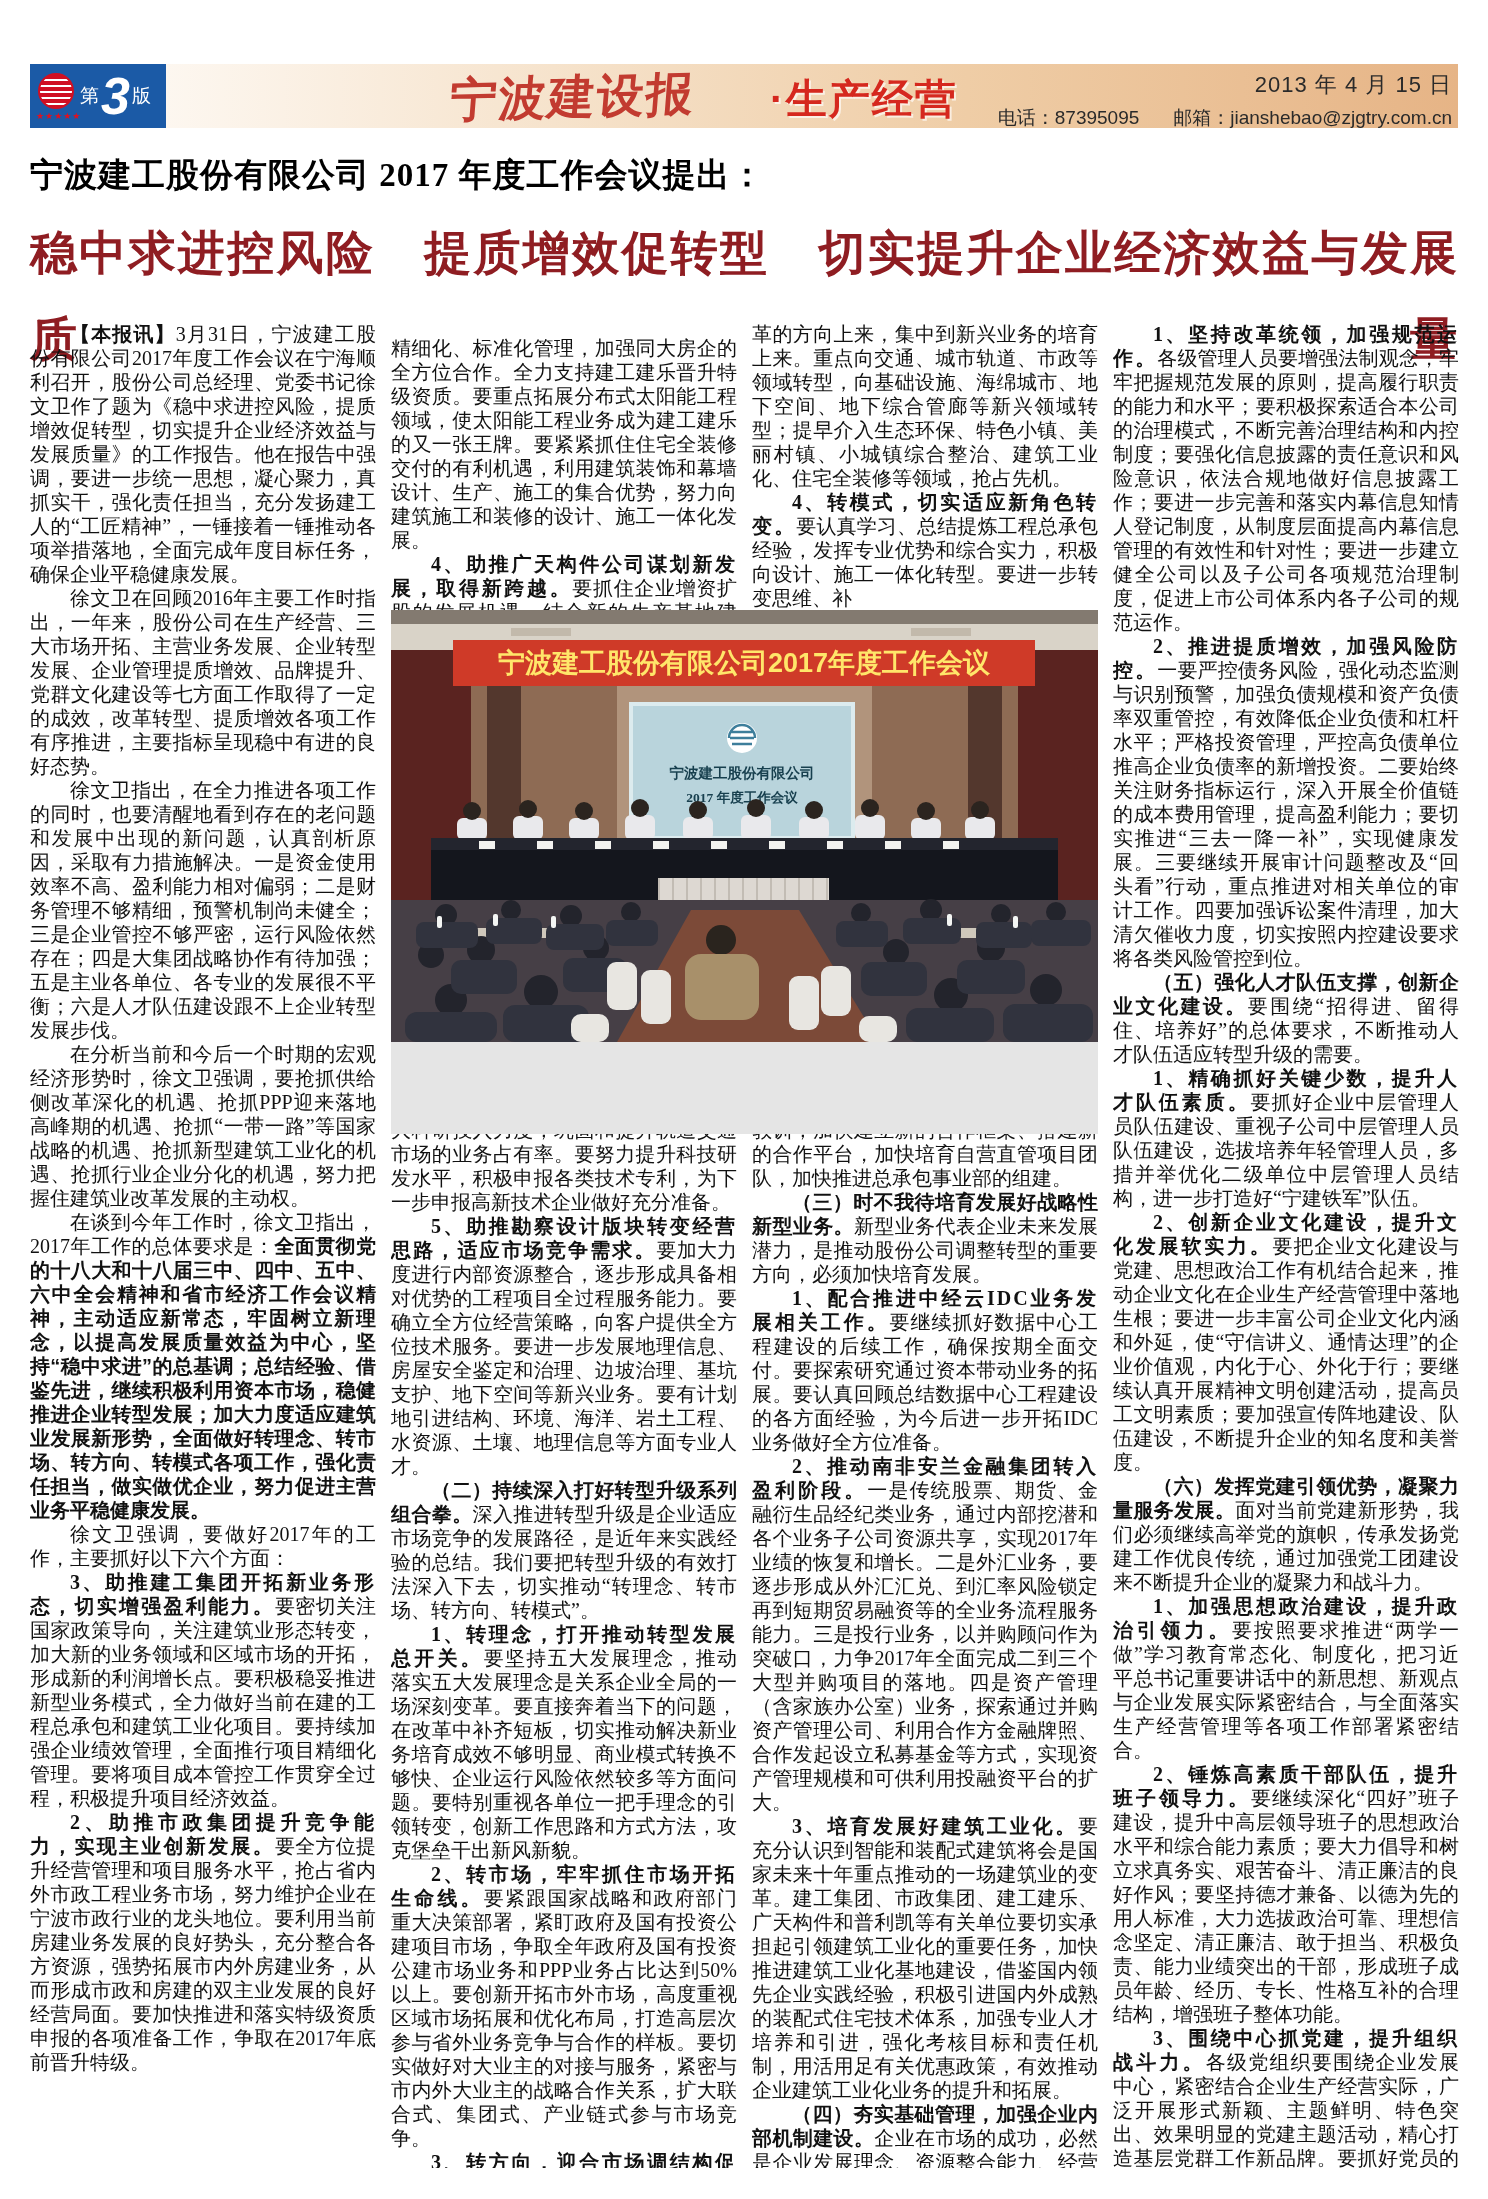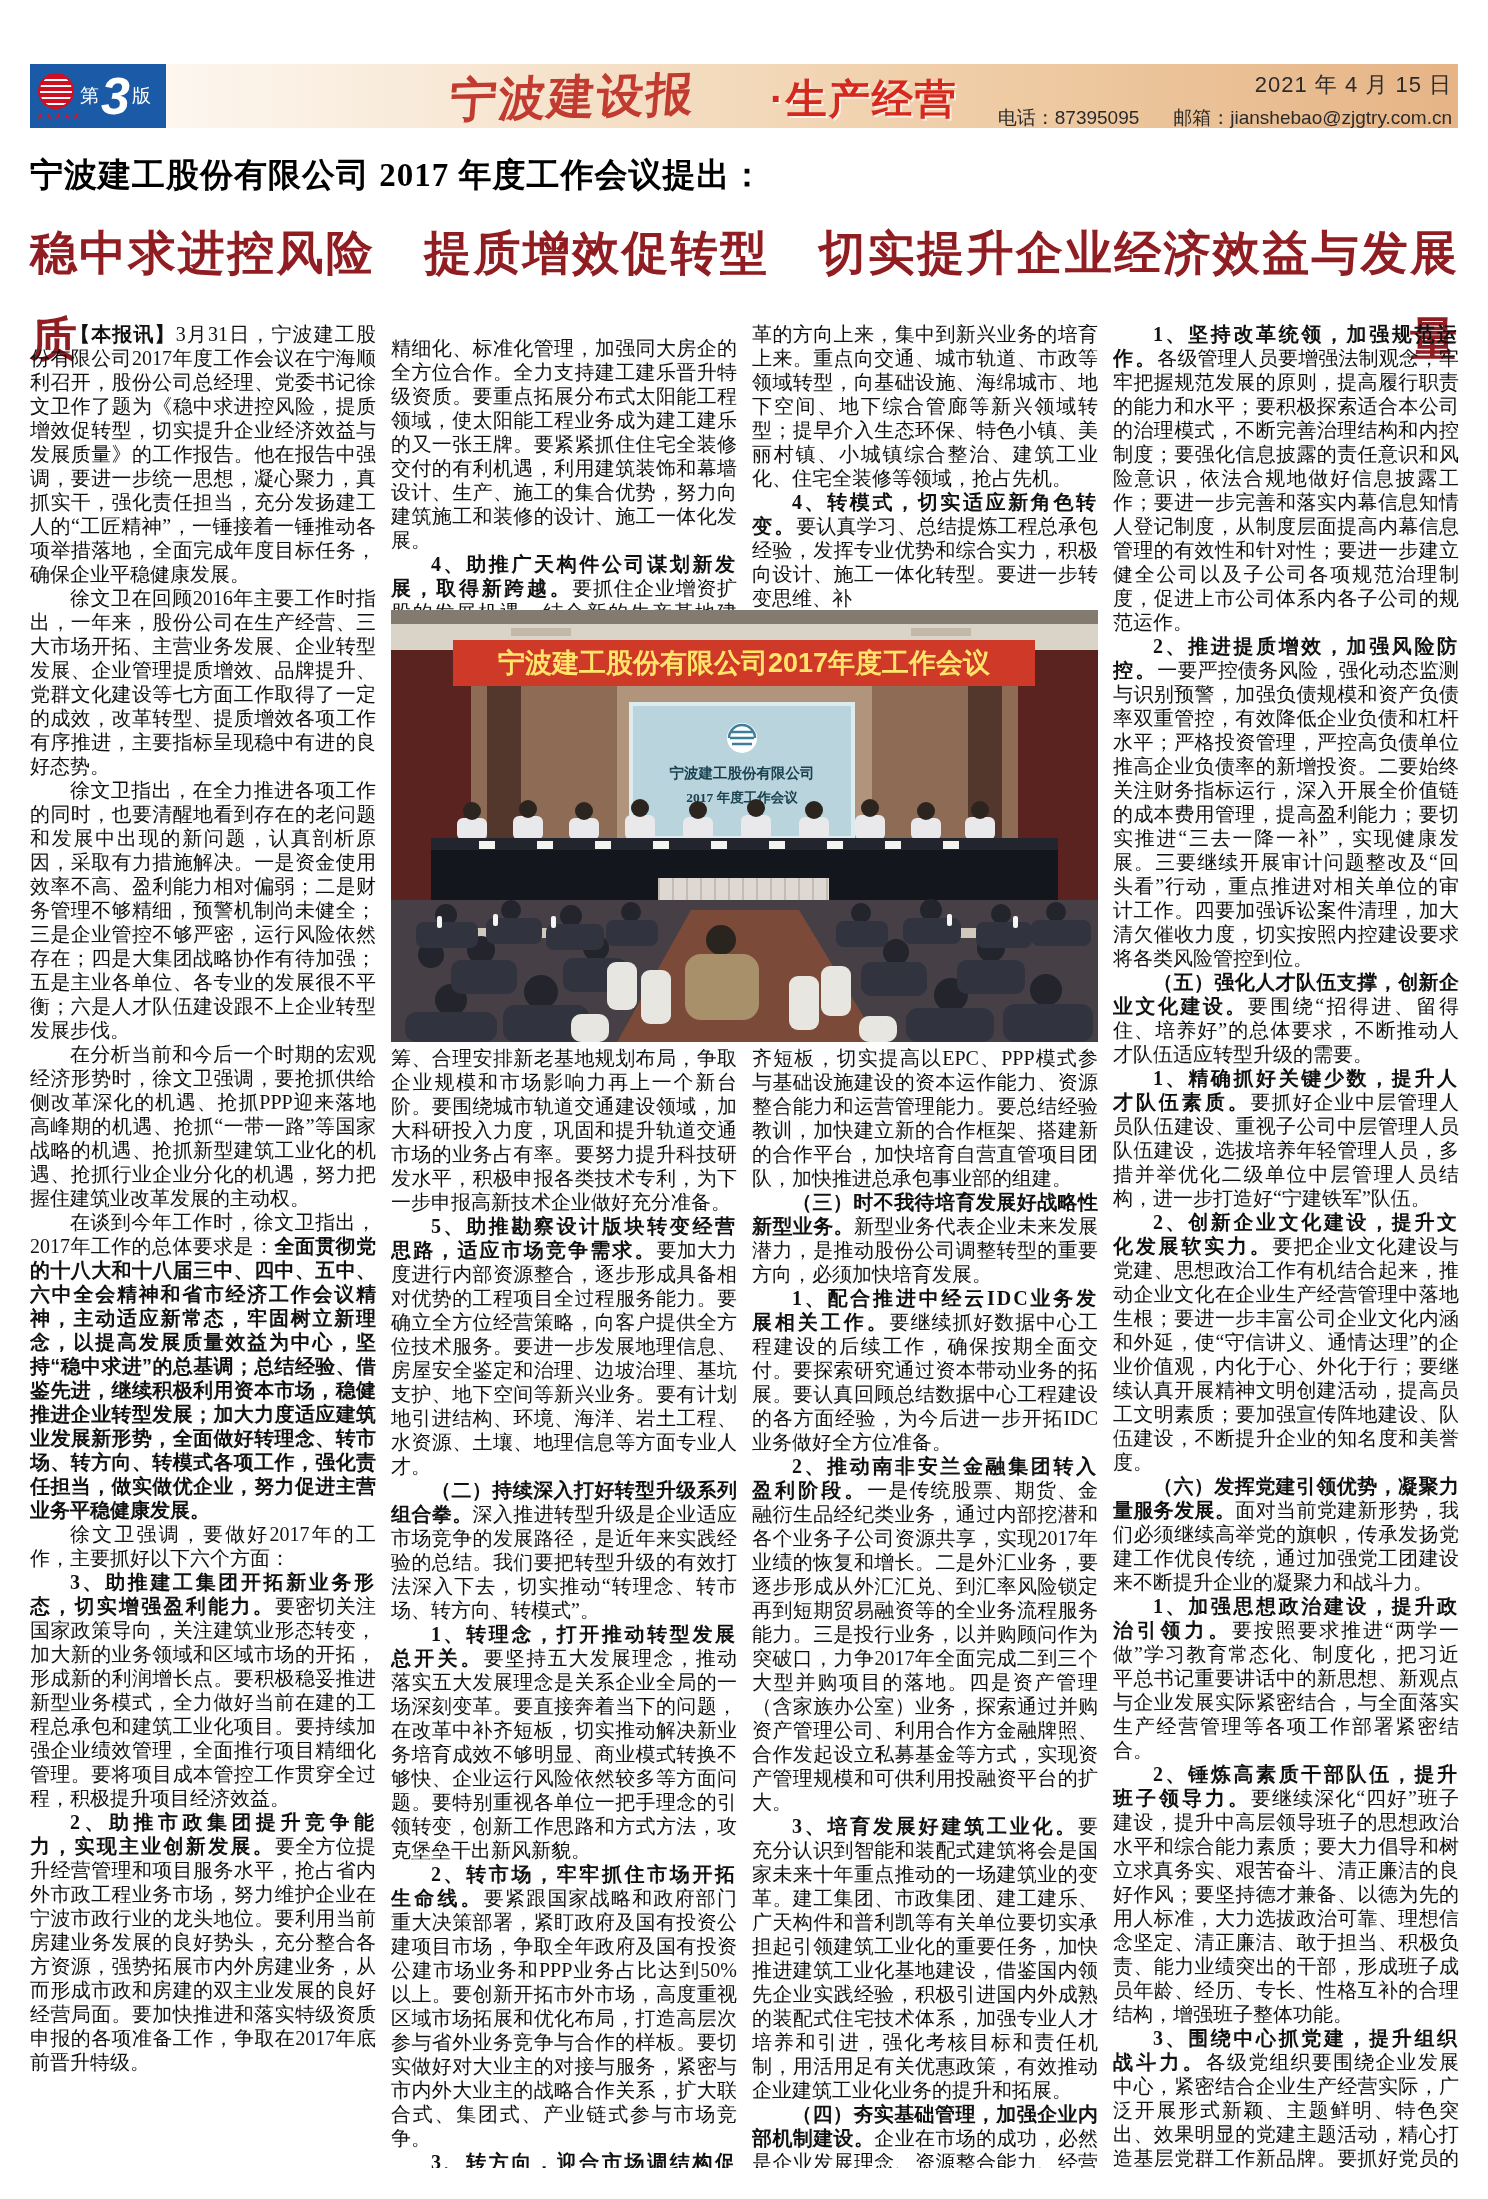--- a/index.html
+++ b/index.html
@@ -43,21 +43,21 @@
   .col p.cont{text-indent:0;}
   .lead-hei{font-weight:bold;font-family:"Liberation Sans","DejaVu Sans",sans-serif;}
   .lead-kai{font-weight:bold;letter-spacing:2px;}
   #col1{left:30px;top:322px;height:1846px;}
   #col2-top{left:391px;top:336px;height:286px;}
   #col2-bottom{left:391px;top:1046px;height:1122px;}
   #col3-top{left:752px;top:322px;height:286px;}
   #col3-bottom{left:752px;top:1046px;height:1122px;}
   #col4{left:1113px;top:322px;height:1846px;}
   
-  .photo{position:absolute;left:391px;top:610px;width:707px;height:432px;overflow:hidden;background:#e5e5e5;}
+  .photo{position:absolute;left:391px;top:610px;width:707px;height:524px;overflow:hidden;background:#e5e5e5;}
 </style>
 </head>
 <body>
 
 <div class="page">
 
   <div class="masthead">
     <div class="edition-box">
       <div class="globe">
         <div class="ball"></div>
@@ -66,21 +66,21 @@
       <div class="edition-text">
         <span class="small">第</span>
         <span class="big">3</span>
         <span class="small">版</span>
       </div>
     </div>
     <div class="mast-banner"></div>
     <div class="paper-name">宁波建设报</div>
     <div class="section-name">·生产经营</div>
     <div class="mast-right">
-      <div class="mast-date">2021 年 4 月 15 日</div>
+      <div class="mast-date">2013 年 4 月 15 日</div>
       <div class="mast-contact">
         <span>电话：87395095</span><span class="gap"></span><span>邮箱：jianshebao@zjgtry.com.cn</span>
       </div>
     </div>
   </div>
 
   <div class="kicker">宁波建工股份有限公司 2017 年度工作会议提出：</div>
   <div class="main-headline">稳中求进控风险　提质增效促转型　切实提升企业经济效益与发展质量</div>
 
   <div class="col" id="col1">

